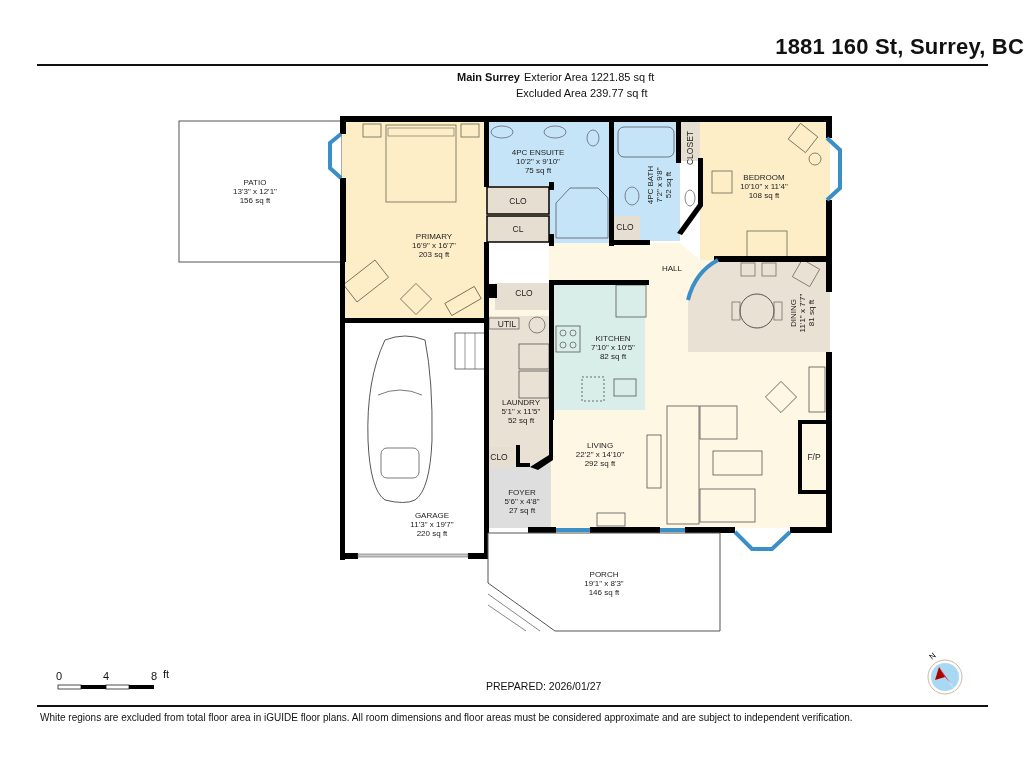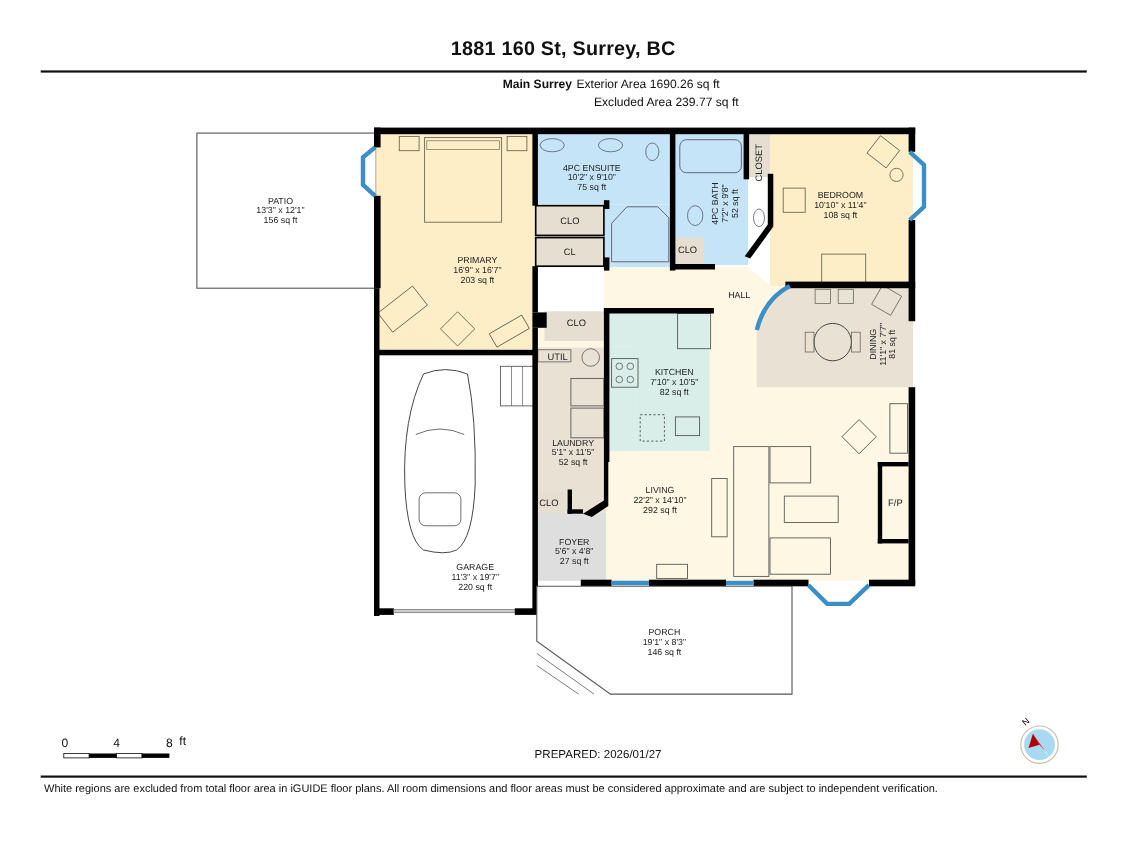--- a/index.html
+++ b/index.html
@@ -1,34 +1,34 @@
 <!DOCTYPE html>
 <html><head>
 <meta charset="utf-8">
 <style>
   html, body { margin:0; padding:0; background:#ffffff; }
   body { width:1024px; height:768px; position:relative; overflow:hidden; font-family:"Liberation Sans", sans-serif; color:#111; }
-  .title { position:absolute; left:0; width:1024px; top:34px; text-align:center; font-size:18px; font-weight:bold; letter-spacing:0.2px; }
+  .title { position:absolute; left:0; width:1024px; top:34px; text-align:right; font-size:22px; font-weight:bold; letter-spacing:0.2px; }
   .rule { position:absolute; left:37px; width:951px; height:2px; background:#111; }
   .meta { position:absolute; font-size:11px; }
   svg.plan { position:absolute; left:0; top:0; }
   .rl { font-family:"Liberation Sans", sans-serif; font-size:8px; fill:#222; text-anchor:middle; }
   .rt { font-family:"Liberation Sans", sans-serif; font-size:8.5px; fill:#222; text-anchor:middle; }
   .scale-lbl { position:absolute; font-size:11px; }
   .prepared { position:absolute; left:462px; top:680px; font-size:10.5px;padding-left:24px; }
   .disclaimer { position:absolute; left:40px; top:712px; font-size:10px;text-align:center; }
 </style>
 </head>
 <body>
 
 <div class="title">1881 160 St, Surrey, BC</div>
 <div class="rule" style="top:64px"></div>
 <div class="meta" style="left:457px;top:71px;font-weight:bold">Main Surrey</div>
-<div class="meta" style="left:524px;top:71px">Exterior Area 1690.26 sq ft</div>
-<div class="meta" style="left:540px;top:87px">Excluded Area 239.77 sq ft</div>
+<div class="meta" style="left:524px;top:71px">Exterior Area 1221.85 sq ft</div>
+<div class="meta" style="left:516px;top:87px">Excluded Area 239.77 sq ft</div>
 
 <svg class="plan" width="1024" height="768" viewBox="0 0 1024 768">
 
   <rect x="179" y="121" width="163" height="141" fill="#fff" stroke="#555" stroke-width="1"></rect>
 
   <rect x="342" y="121" width="145" height="198" fill="#fdeec7"></rect>
   <rect x="487" y="121" width="62" height="110" fill="#fdeec7"></rect>
   <rect x="487" y="121" width="125" height="65" fill="#c6e4f7"></rect>
   <rect x="549" y="186" width="63" height="57" fill="#c6e4f7"></rect>
   <rect x="612" y="121" width="68" height="120" fill="#c6e4f7"></rect>

